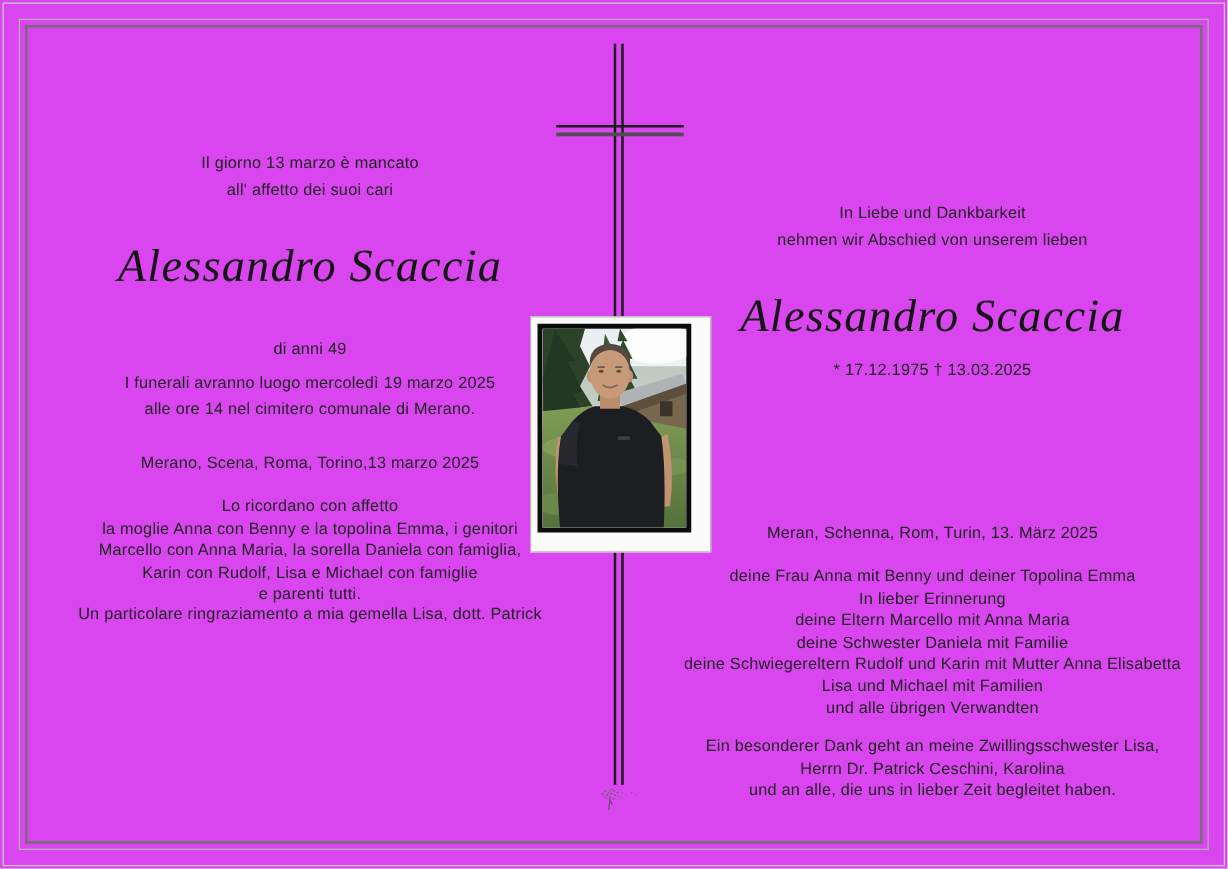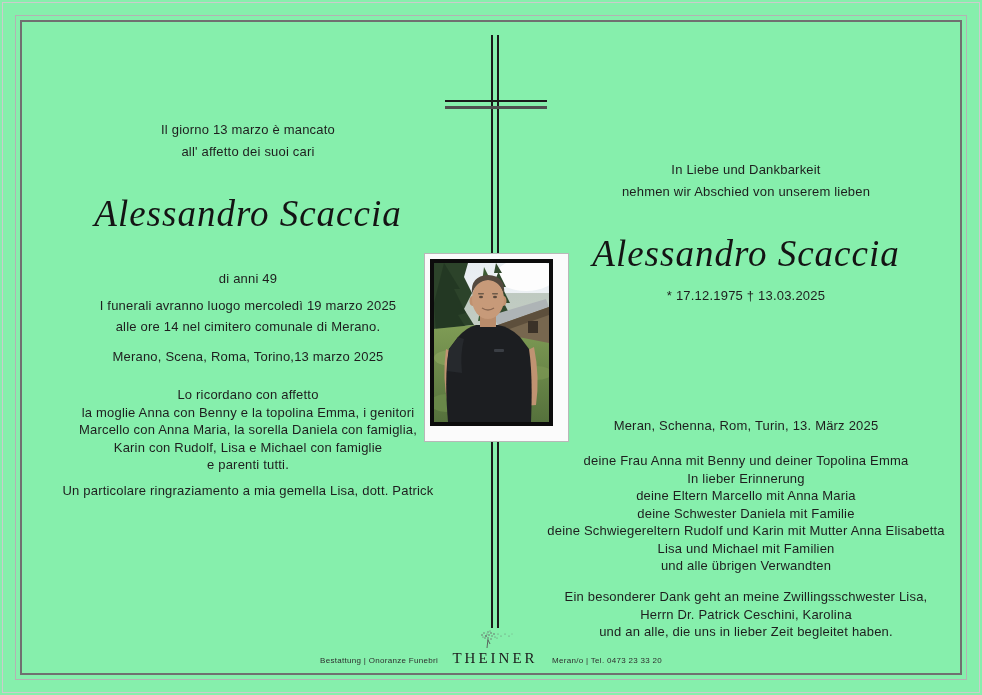--- a/index.html
+++ b/index.html
@@ -1,17 +1,17 @@
 <!DOCTYPE html>
 <html><head>
 <meta charset="utf-8">
 <style>
   html,body { margin:0; padding:0; background:#ffffff; }
   .page {
-    position:relative; width:982px; height:695px; background:#86efac;
+    position:relative; width:982px; height:695px; background:#d946ef;
     font-family:"Liberation Sans", sans-serif; color:#1e1e1e; overflow:hidden;
   }
   
   .frame-edge  { position:absolute; inset:2px;  border:1px solid #cccccc; pointer-events:none; }
   .frame-mid   { position:absolute; inset:15px; border:1px solid #b3b3b3; pointer-events:none; }
   .frame-inner { position:absolute; inset:20px; border:2px solid #707070; pointer-events:none; }
 
   
   .cross-v1 { position:absolute; left:491px;  top:35px;  width:2px;  height:593px; background:#1a1a1a; }
   .cross-v2 { position:absolute; left:497px;  top:35px;  width:2px;  height:593px; background:#1a1a1a; }
@@ -72,22 +72,22 @@
     <div class="block intro" style="top:119px;">
       <span class="body-line">Il giorno 13 marzo è mancato</span>
       <span class="body-line">all' affetto dei suoi cari</span>
     </div>
     <div class="block deceased-name" style="top:194px;">Alessandro Scaccia</div>
     <div class="block body-line" style="top:246px;margin-top:24px;">di anni 49</div>
     <div class="block funeral" style="top:295px;">
       <span class="body-line">I funerali avranno luogo mercoledì 19 marzo 2025</span>
       <span class="body-line">alle ore 14 nel cimitero comunale di Merano.</span>
     </div>
-    <div class="block body-line" style="top:348px;">Merano, Scena, Roma, Torino,13 marzo 2025</div>
-    <div class="block" style="top:386px;">
+    <div class="block body-line" style="top:361px;">Merano, Scena, Roma, Torino,13 marzo 2025</div>
+    <div class="block" style="top:396px;">
       <span class="body-line">Lo ricordano con affetto</span>
       <span class="body-line">la moglie Anna con Benny e la topolina Emma, i genitori</span>
       <span class="body-line">Marcello con Anna Maria, la sorella Daniela con famiglia,</span>
       <span class="body-line">Karin con Rudolf, Lisa e Michael con famiglie</span>
       <span class="body-line">e parenti tutti.</span>
     </div>
     <div class="block" style="top:482px;">
       <span class="body-line">Un particolare ringraziamento a mia gemella Lisa, dott. Patrick</span>
     </div>
   </div>
@@ -183,20 +183,15 @@
           <circle cx="22" cy="3" r="0.6"></circle>
         <circle cx="30" cy="6" r="0.5"></circle>
           <circle cx="33" cy="8" r="0.5"></circle>
           <circle cx="37" cy="6" r="0.5"></circle>
         <circle cx="41" cy="8" r="0.5"></circle>
           <circle cx="44" cy="6" r="0.4"></circle>
           <circle cx="29" cy="10" r="0.5"></circle>
       </g>
       <path d="M20,11 L19,20 M20,12 L22,16" stroke="#555555" stroke-width="0.9" fill="none"></path>
     </svg>
-    <div class="footer-line">
-      <span class="footer-small">Bestattung | Onoranze Funebri</span>
-      <span class="footer-brand">THEINER</span>
-      <span class="footer-small">Meran/o  | Tel. 0473 23 33 20</span>
-    </div>
   </div>
 
 </div>
 
 </body></html>

